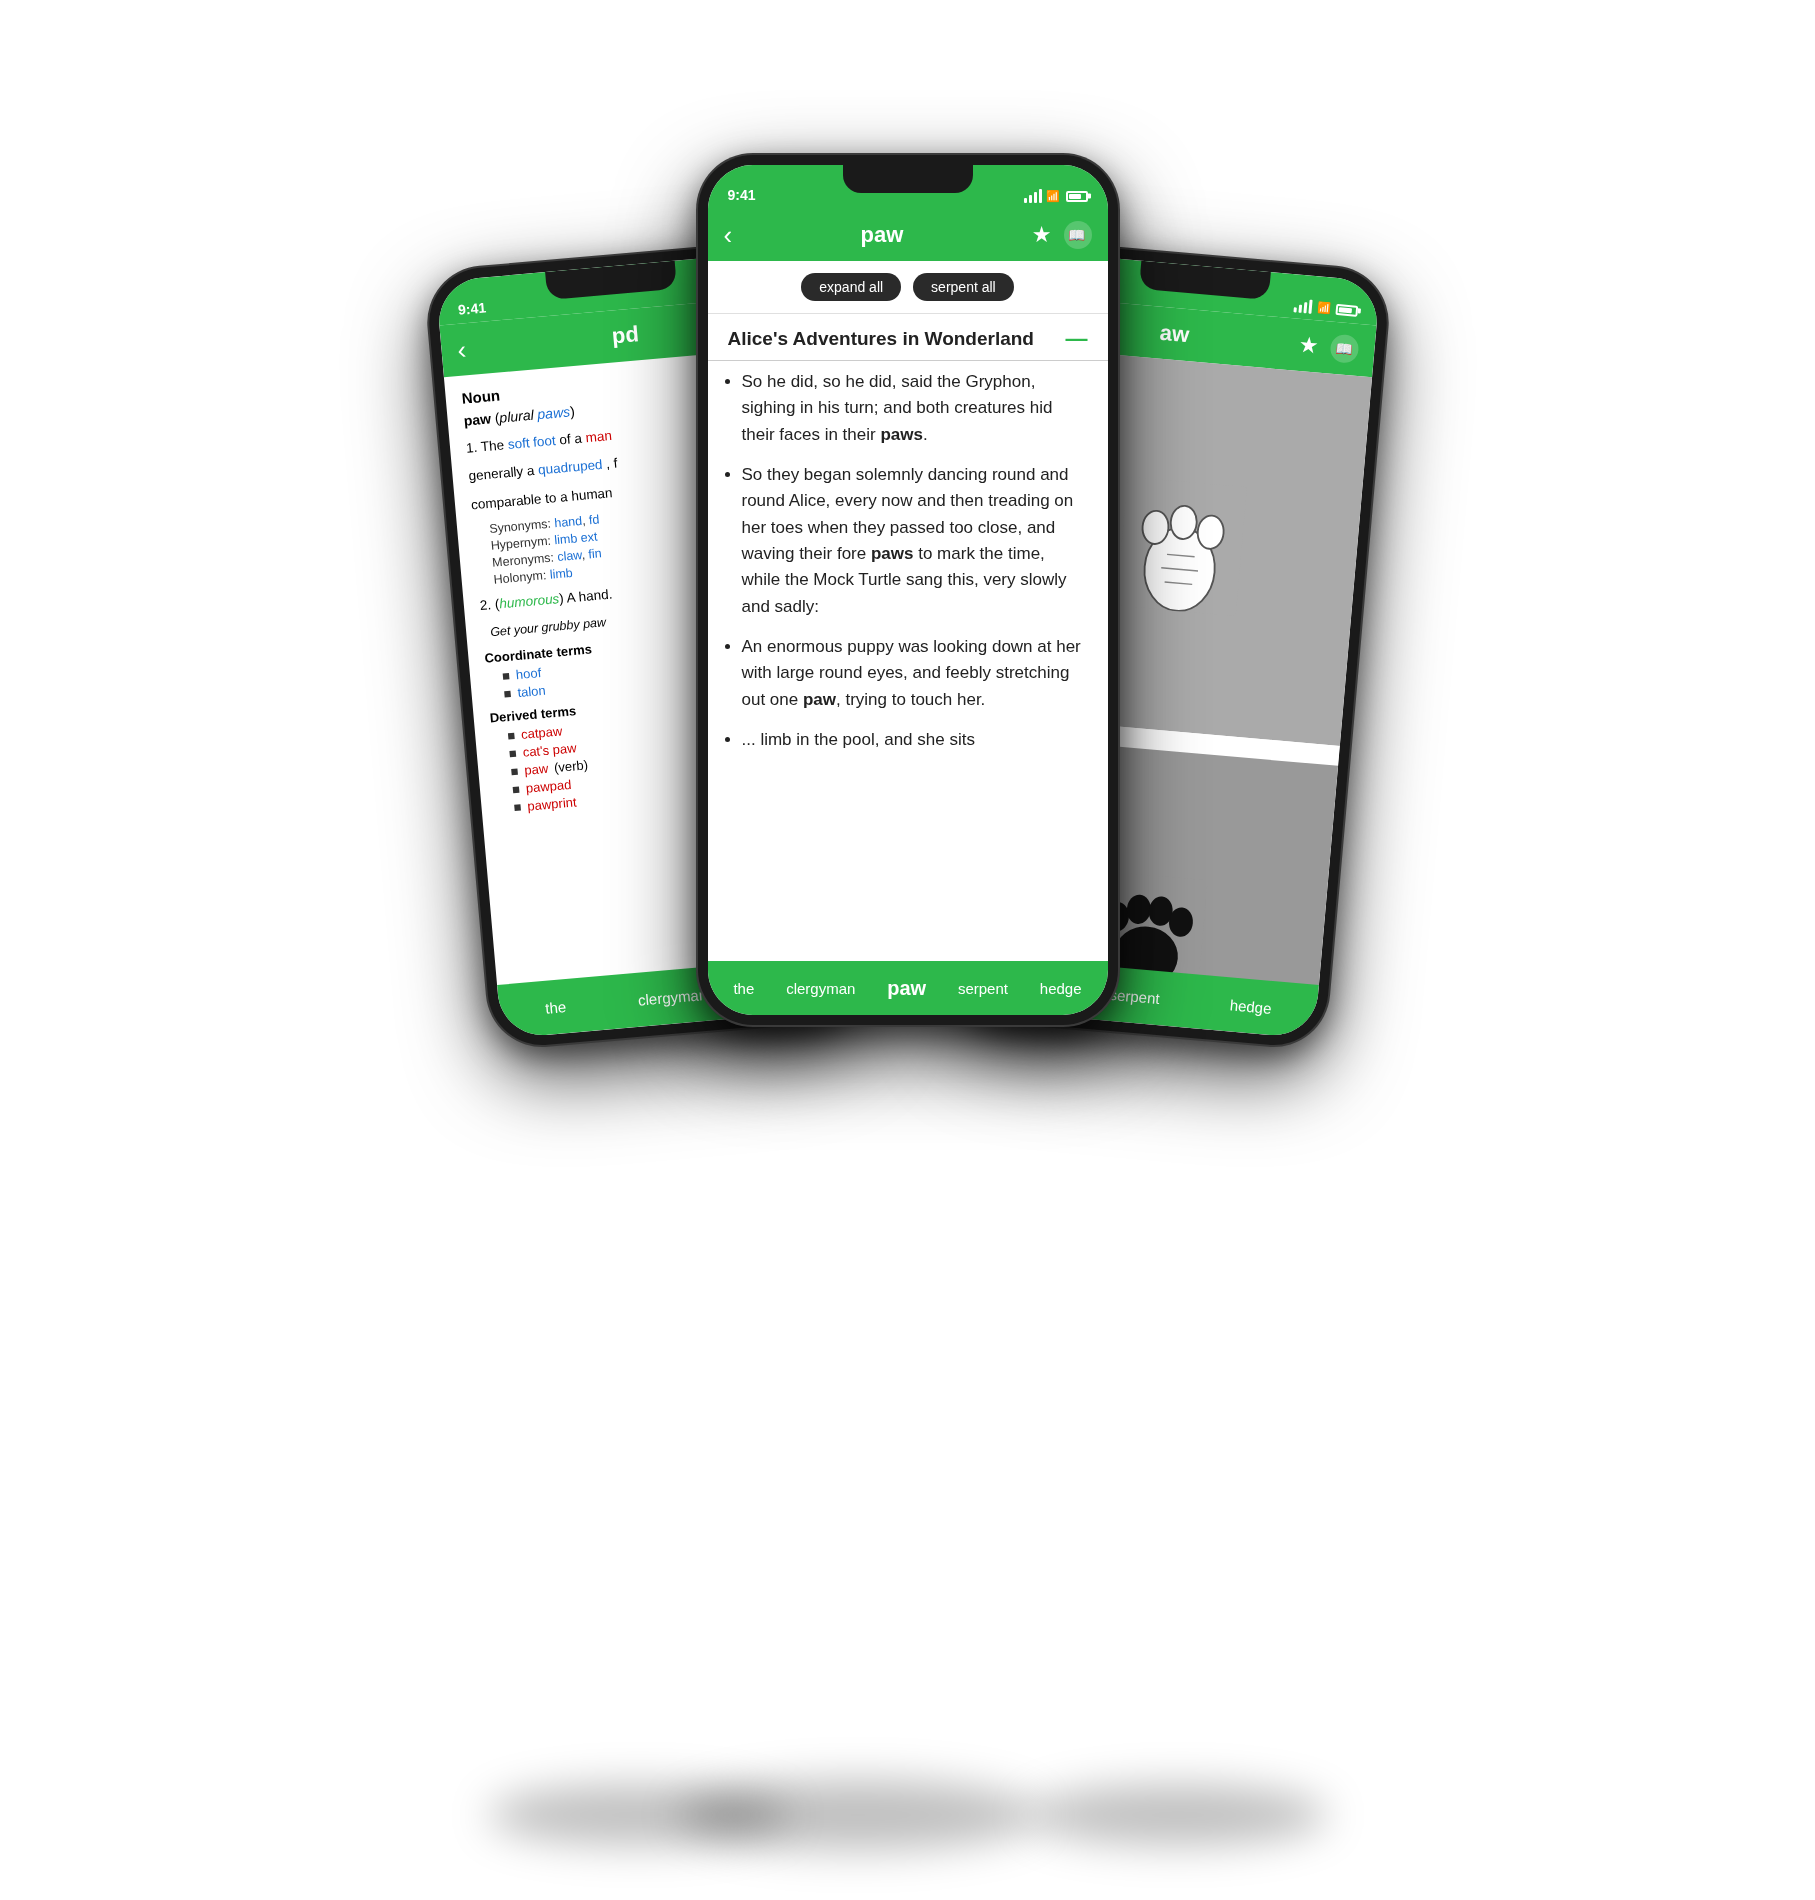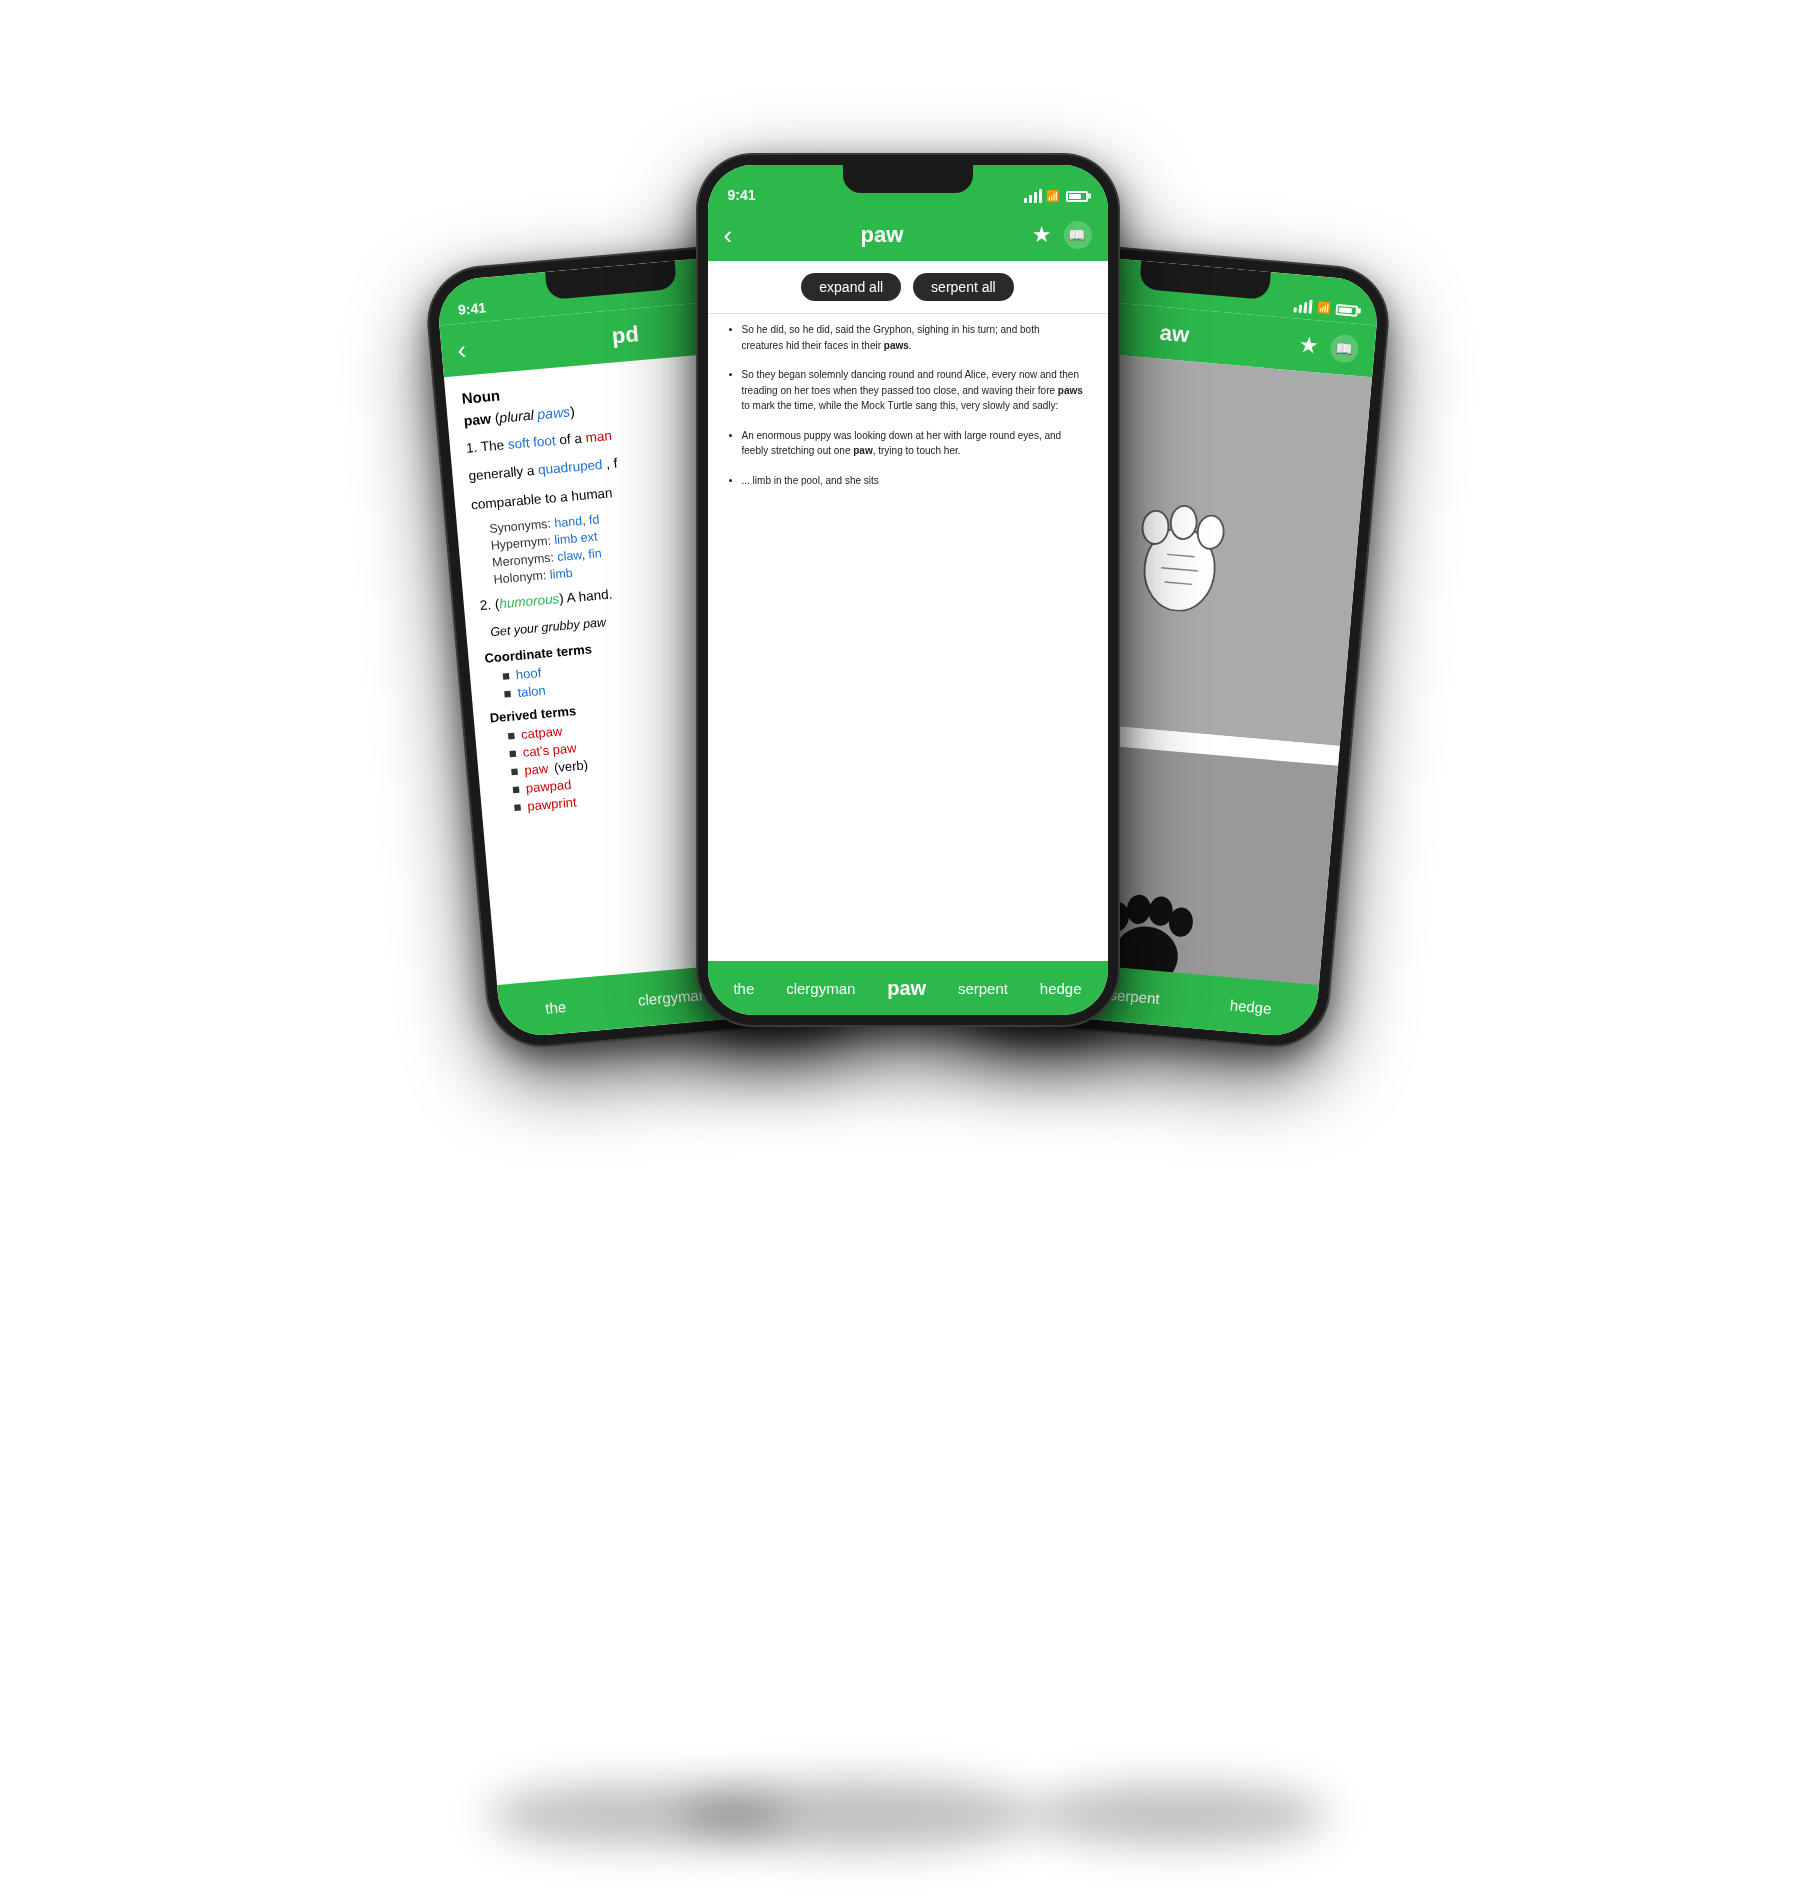--- a/index.html
+++ b/index.html
@@ -265,21 +265,21 @@
       cursor: pointer;
     }
 
     
     .content-list {
       padding: 8px 20px 8px 30px;
     }
 
     .content-list li {
       margin-bottom: 14px;
-      font-size: 10px;
+      font-size: 17px;
       color: #222;
       line-height: 1.55;
     }
 
     
     .bottom-bar {
       background: #2db84b;
       height: 54px;
       display: flex;
       align-items: center;
@@ -570,20 +570,24 @@
             <span>📖</span>
           </div>
         </div>
       </div>
 
       <div class="toolbar">
         <button class="toolbar-btn">expand all</button>
         <button class="toolbar-btn">serpent all</button>
       </div>
 
+      <div class="section-header">
+        <div class="section-title">Alice's Adventures in Wonderland</div>
+        <span class="collapse-btn">—</span>
+      </div>
 
       <div class="center-content" style="overflow:hidden;padding:0 4px">
         <ul class="content-list">
           <li>
             So he did, so he did, said the Gryphon, sighing in his turn; and both creatures hid their faces in their <strong>paws</strong>.
           </li>
           <li>
             So they began solemnly dancing round and round Alice, every now and then treading on her toes when they passed too close, and waving their fore <strong>paws</strong> to mark the time, while the Mock Turtle sang this, very slowly and sadly:
           </li>
           <li>

